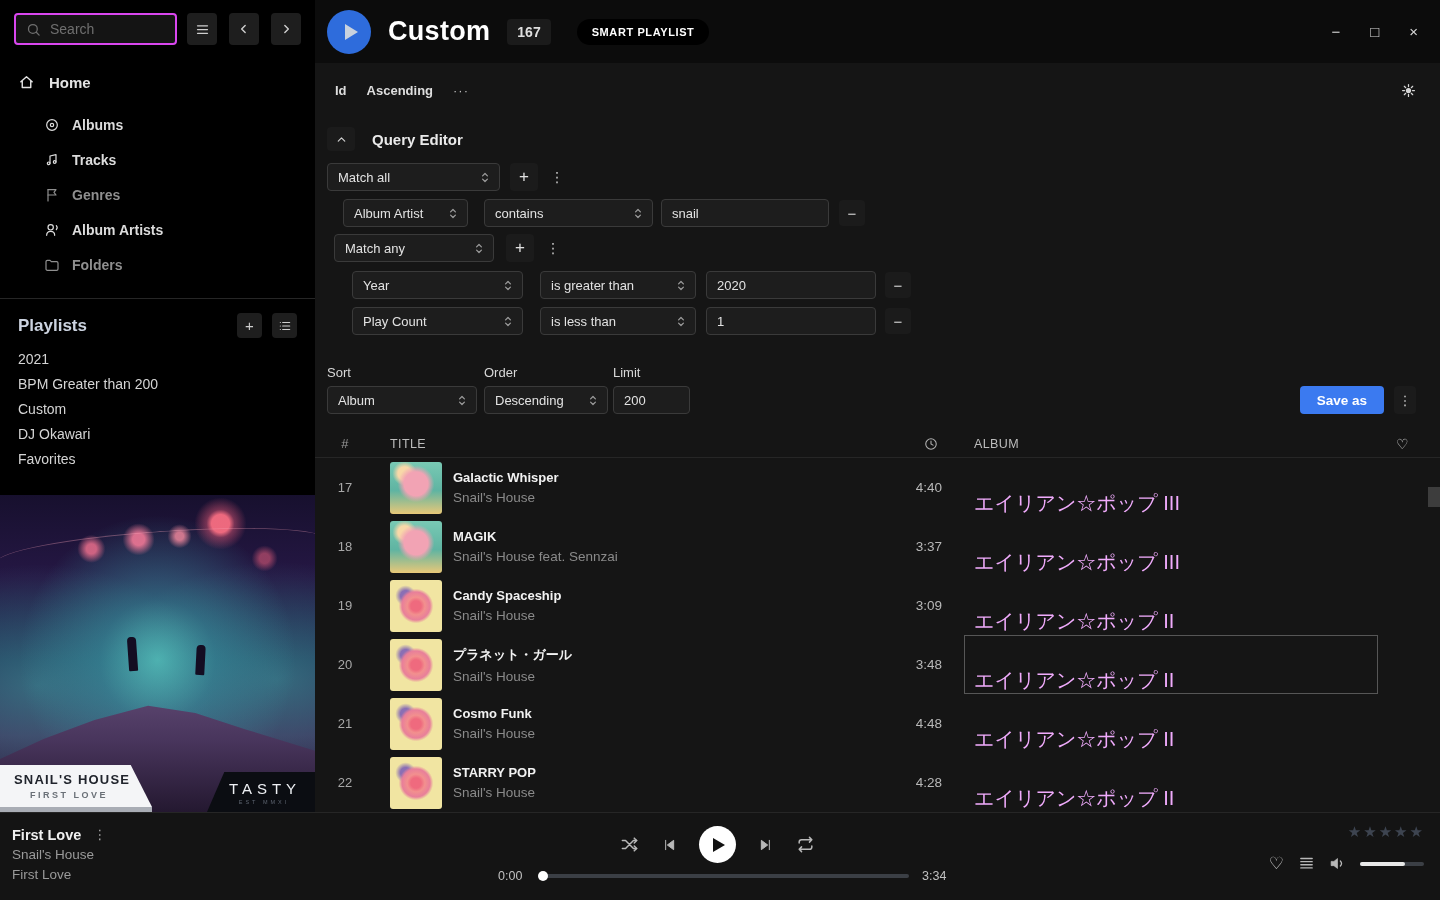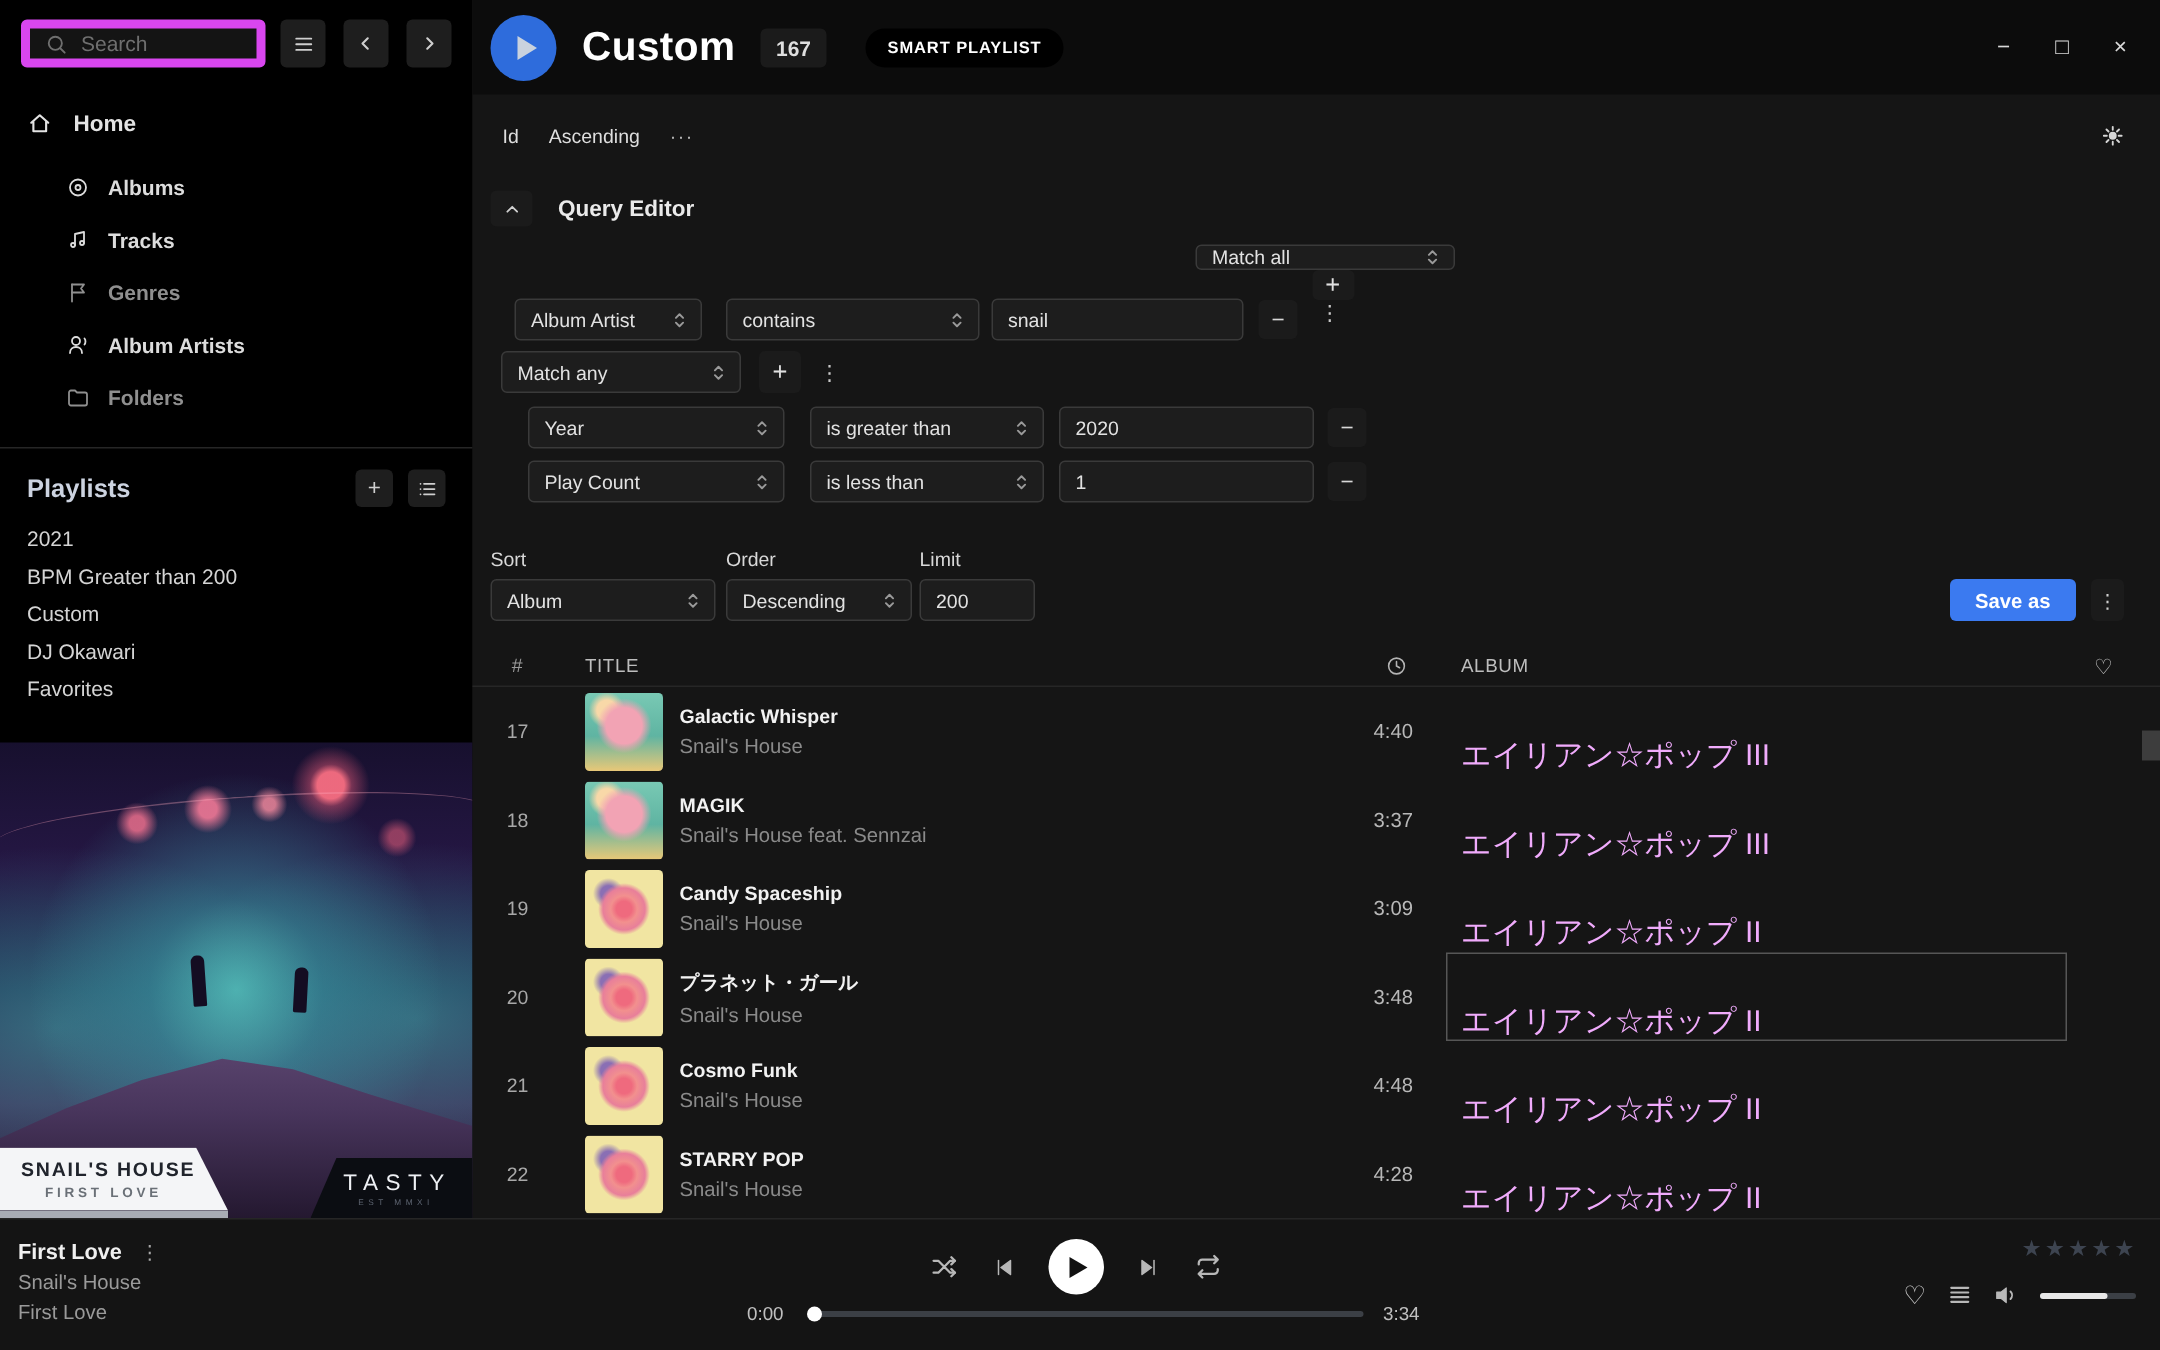--- a/index.html
+++ b/index.html
@@ -2,21 +2,21 @@
 <html><head>
 <meta charset="utf-8">
 <style>
   * { margin:0; padding:0; box-sizing:border-box; }
   html,body { width:1440px; height:900px; background:#151515; font-family:"Liberation Sans", sans-serif; overflow:hidden; }
   .app { position:relative; width:1440px; height:900px; }
 
   
   .sidebar { position:absolute; left:0; top:0; width:315px; height:812px; background:#000; display:flex; flex-direction:column; }
   .search-row { display:flex; align-items:center; gap:10px; padding:13px 14px 10px 14px; }
-  .search-box { width:164px; height:32px; background:#141414; border:6px solid #d946ef; border-radius:4px; display:flex; align-items:center; gap:9px; padding:0 10px; color:#6f6f6f; font-size:14px; }
+  .search-box { width:164px; height:32px; background:#141414; border:2px solid #d946ef; border-radius:4px; display:flex; align-items:center; gap:9px; padding:0 10px; color:#6f6f6f; font-size:14px; }
   .sq-btn { width:30px; height:32px; background:#1e1e1e; border:none; border-radius:4px; color:#cfcfcf; display:flex; align-items:center; justify-content:center; cursor:pointer; }
   .sq-btn + .sq-btn { margin-left:2px; }
   .nav { padding-top:8px; }
   .nav-item { display:flex; align-items:center; gap:14px; height:38px; padding:0 18px; color:#e3e3e3; font-weight:700; font-size:15px; cursor:pointer; }
   .nav-item .spacer { margin-left:auto; color:#bdbdbd; }
   .sub-items { padding:6px 0 4px 0; }
   .sub-item { display:flex; align-items:center; gap:12px; height:35px; padding-left:44px; font-size:14px; font-weight:700; color:#dcdcdc; cursor:pointer; }
   .sub-item.dim { color:#8f8f8f; }
   .divider { border-top:1px solid #262626; margin:12px 0 0 0; }
   .playlists-head { display:flex; align-items:center; padding:14px 18px 8px 18px; gap:10px; }
@@ -58,21 +58,21 @@
   .titlebar { height:63px; background:#0c0c0c; display:flex; align-items:center; padding:0 22px 0 12px; }
   .play-circle { width:44px; height:44px; border-radius:50%; background:#2e6cdc; border:none; display:flex; align-items:center; justify-content:center; cursor:pointer; flex:0 0 auto; }
   .play-circle .tri { width:0; height:0; border-left:13px solid #c9d2de; border-top:8px solid transparent; border-bottom:8px solid transparent; margin-left:4px; }
   .page-title { font-size:27px; font-weight:800; color:#fff; margin-left:17px; letter-spacing:.3px; }
   .count-chip { margin-left:17px; background:#1b1b1b; border-radius:4px; padding:5px 10px; font-size:14px; font-weight:700; color:#dfdfdf; }
   .smart-badge { margin-left:26px; background:#000; border-radius:13px; padding:7px 15px; font-size:11px; font-weight:800; color:#fff; letter-spacing:.6px; }
   .win-controls { margin-left:auto; display:flex; align-items:center; gap:30px; color:#d8d8d8; font-size:15px; }
   .win-controls span { cursor:pointer; }
 
   .toolbar { height:55px; display:flex; align-items:center; padding:0 24px 0 20px; }
-  .tb-item { font-size:13px; font-weight:400; color:#dedede; cursor:pointer; }
+  .tb-item { font-size:13px; font-weight:700; color:#dedede; cursor:pointer; }
   .tb-item + .tb-item { margin-left:20px; }
   .tb-more { margin-left:20px; color:#bdbdbd; font-size:13px; letter-spacing:1px; cursor:pointer; }
   .tb-gear { margin-left:auto; color:#d5d5d5; cursor:pointer; }
 
   .qe { padding-left:12px; }
   .qe-head { display:flex; align-items:center; gap:17px; margin-top:8px; height:26px; }
   .collapse-btn { width:28px; height:24px; background:#1b1b1b; border:none; border-radius:4px; color:#cfcfcf; display:flex; align-items:center; justify-content:center; cursor:pointer; }
   .qe-title { font-size:15px; font-weight:700; color:#eaeaea; }
   .qe-row { display:flex; align-items:center; height:28px; }
   .sel, .txt { height:28px; background:#1d1d1d; border:1px solid #3a3a3a; border-radius:4px; display:flex; align-items:center; padding:0 10px; font-size:13px; color:#e2e2e2; }
@@ -296,21 +296,21 @@
     <div class="qe">
       <div class="qe-head">
         <button class="collapse-btn">
           <svg class="ico" width="13" height="13" viewBox="0 0 24 24" fill="none" stroke="currentColor" stroke-width="2.2" stroke-linecap="round" stroke-linejoin="round">
               <path d="M6 15l6-6 6 6"></path>
             </svg>
         </button>
         <span class="qe-title">Query Editor</span>
       </div>
 
-      <div class="qe-row" style="margin-top:11px;flex-direction:column;">
+      <div class="qe-row" style="margin-top:11px;">
         <div class="sel" style="width:173px;">
           <span>Match all</span>
           <svg class="ico carets" width="8" height="13" viewBox="0 0 10 16" fill="none" stroke="currentColor" stroke-width="1.6" stroke-linecap="round" stroke-linejoin="round">
               <path d="M2 6l3-3 3 3M2 10l3 3 3-3"></path>
             </svg>
         </div>
         <button class="plus-btn" style="margin-left:10px;"><span>+</span></button>
         <button class="kebab" style="margin-left:6px;"><span>⋮</span></button>
       </div>
 

